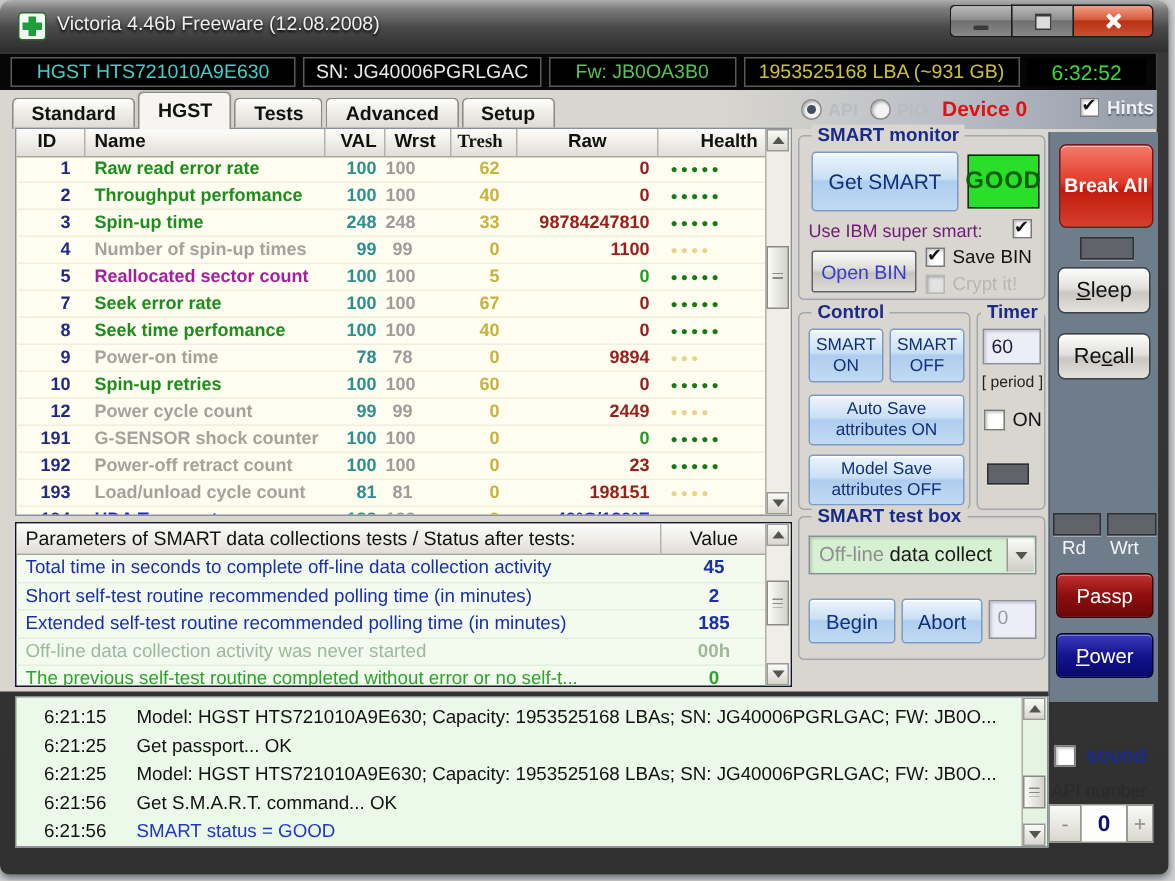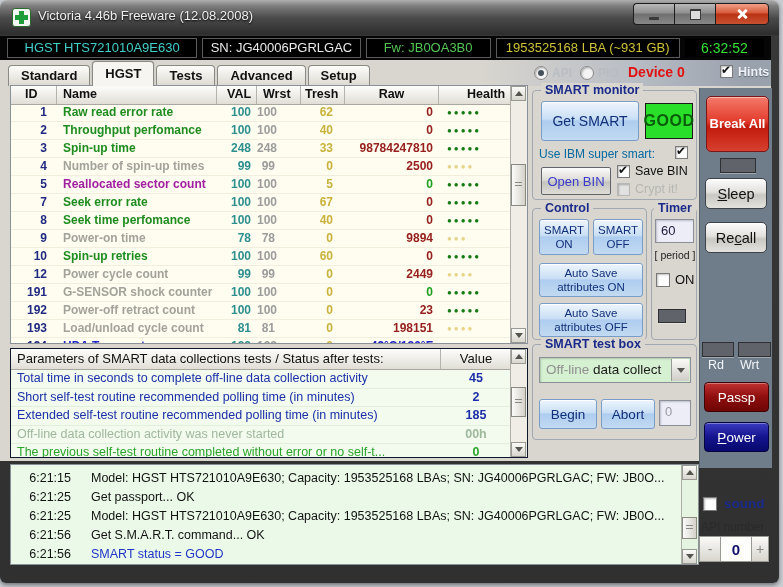--- a/index.html
+++ b/index.html
@@ -67,21 +67,21 @@
   .c-id{width:46px;text-align:right;padding-right:10px;}
   .c-name{width:160px;padding-left:6px;}
   .c-val{width:40px;text-align:right;padding-right:6px;}
   .c-wrst{width:44px;text-align:right;padding-right:26px;}
   .c-tresh{width:44px;text-align:right;padding-right:12px;}
   .c-raw{width:94px;text-align:right;padding-right:6px;}
   .c-health{flex:1;padding-left:8px;}
   .t-head .c-id{text-align:left;padding-left:14px;}
   .t-head .c-val{text-align:left;padding-left:10px;}
   .t-head .c-wrst{text-align:left;padding-left:6px;}
-  .t-head .c-tresh{text-align:right;padding-left:4px;}
+  .t-head .c-tresh{text-align:right;padding-left:4px;font-family:Liberation Serif, serif;}
   .t-head .c-raw{text-align:center;padding:0;}
   .t-head .c-health{border-right:none;margin-left:20px;}
   .id{color:#202a80;}
   .nm-green{color:#1e8c1e;}
   .nm-gray{color:#a3a39b;}
   .nm-purple{color:#a020a0;}
   .nm-blue{color:#2026c8;}
   .val{color:#2e8f8f;}
   .wrst{color:#9c9c9c;}
   .tresh{color:#c9b23b;}
@@ -247,21 +247,21 @@
             <div class="cell c-tresh tresh">33</div>
             <div class="cell c-raw raw-red">98784247810</div>
             <div class="cell c-health"><span class="dots dots-green">●●●●●</span></div>
           </div>
           <div class="t-row">
             <div class="cell c-id id">4</div>
             <div class="cell c-name nm-gray">Number of spin-up times</div>
             <div class="cell c-val val">99</div>
             <div class="cell c-wrst wrst">99</div>
             <div class="cell c-tresh tresh">0</div>
-            <div class="cell c-raw raw-red">2500</div>
+            <div class="cell c-raw raw-red">1100</div>
             <div class="cell c-health"><span class="dots dots-yellow">●●●●</span></div>
           </div>
           <div class="t-row">
             <div class="cell c-id id">5</div>
             <div class="cell c-name nm-purple">Reallocated sector count</div>
             <div class="cell c-val val">100</div>
             <div class="cell c-wrst wrst">100</div>
             <div class="cell c-tresh tresh">5</div>
             <div class="cell c-raw raw-green">0</div>
             <div class="cell c-health"><span class="dots dots-green">●●●●●</span></div>
@@ -394,35 +394,35 @@
         <div class="sc-btn down">
             <div class="arr-down"></div>
           </div>
       </div>
     </div>
 
     <div class="group" style="left:532px;top:54px;width:165px;height:110px;">
       <div class="group-title">SMART monitor</div>
       <div class="btn-blue" style="left:8px;top:10px;width:96px;height:38px;font-size:14px;">Get SMART</div>
       <div class="good-box" style="left:112px;top:12px;width:46px;height:34px;">GOOD</div>
-      <div style="position:absolute;left:6px;top:56px;font-size:12px;color:#0369a1;">Use IBM super smart:</div>
+      <div style="position:absolute;left:6px;top:56px;font-size:12px;color:#701a75;">Use IBM super smart:</div>
       <div class="cb checked" style="position:absolute;left:142px;top:55px;"></div>
       <div class="btn-gray" style="left:8px;top:76px;width:68px;height:26px;font-size:13px;color:#3a3acc;border-radius:2px;">Open BIN</div>
       <div class="cb checked" style="position:absolute;left:84px;top:74px;"></div>
       <div style="position:absolute;left:102px;top:73px;font-size:12.5px;color:#111;">Save BIN</div>
       <div class="cb disabled" style="position:absolute;left:84px;top:92px;"></div>
       <div style="position:absolute;left:102px;top:91px;font-size:12.5px;color:#b6b6b2;">Crypt it!</div>
     </div>
 
     <div class="group" style="left:532px;top:172px;width:115px;height:132px;">
       <div class="group-title">Control</div>
       <div class="btn-blue" style="left:6px;top:10px;width:50px;height:36px;font-size:11.5px;line-height:14px;padding:0 4px;box-sizing:border-box;">SMART ON</div>
       <div class="btn-blue" style="left:60px;top:10px;width:50px;height:36px;font-size:11.5px;line-height:14px;padding:0 4px;box-sizing:border-box;">SMART OFF</div>
       <div class="btn-blue" style="left:6px;top:54px;width:104px;height:34px;font-size:11.5px;line-height:14px;padding:0 12px;box-sizing:border-box;">Auto Save attributes ON</div>
-      <div class="btn-blue" style="left:6px;top:94px;width:104px;height:34px;font-size:11.5px;line-height:14px;padding:0 10px;box-sizing:border-box;">Auto Save attributes OFF</div>
+      <div class="btn-blue" style="left:6px;top:94px;width:104px;height:34px;font-size:11.5px;line-height:14px;padding:0 10px;box-sizing:border-box;">Model Save attributes OFF</div>
     </div>
 
     <div class="group" style="left:651px;top:172px;width:46px;height:132px;">
       <div class="group-title" style="left:2px;">Timer</div>
       <div class="field" style="left:3px;top:10px;width:39px;height:24px;">60</div>
       <div style="position:absolute;left:0;top:40px;width:46px;text-align:center;font-size:10.5px;color:#222;">[ period ]</div>
       <div class="cb" style="position:absolute;left:4px;top:64px;width:14px;height:14px;"></div>
       <div style="position:absolute;left:23px;top:63px;font-size:13px;color:#111;">ON</div>
       <div class="small-ind" style="left:6px;top:100px;width:26px;height:12px;"></div>
     </div>

